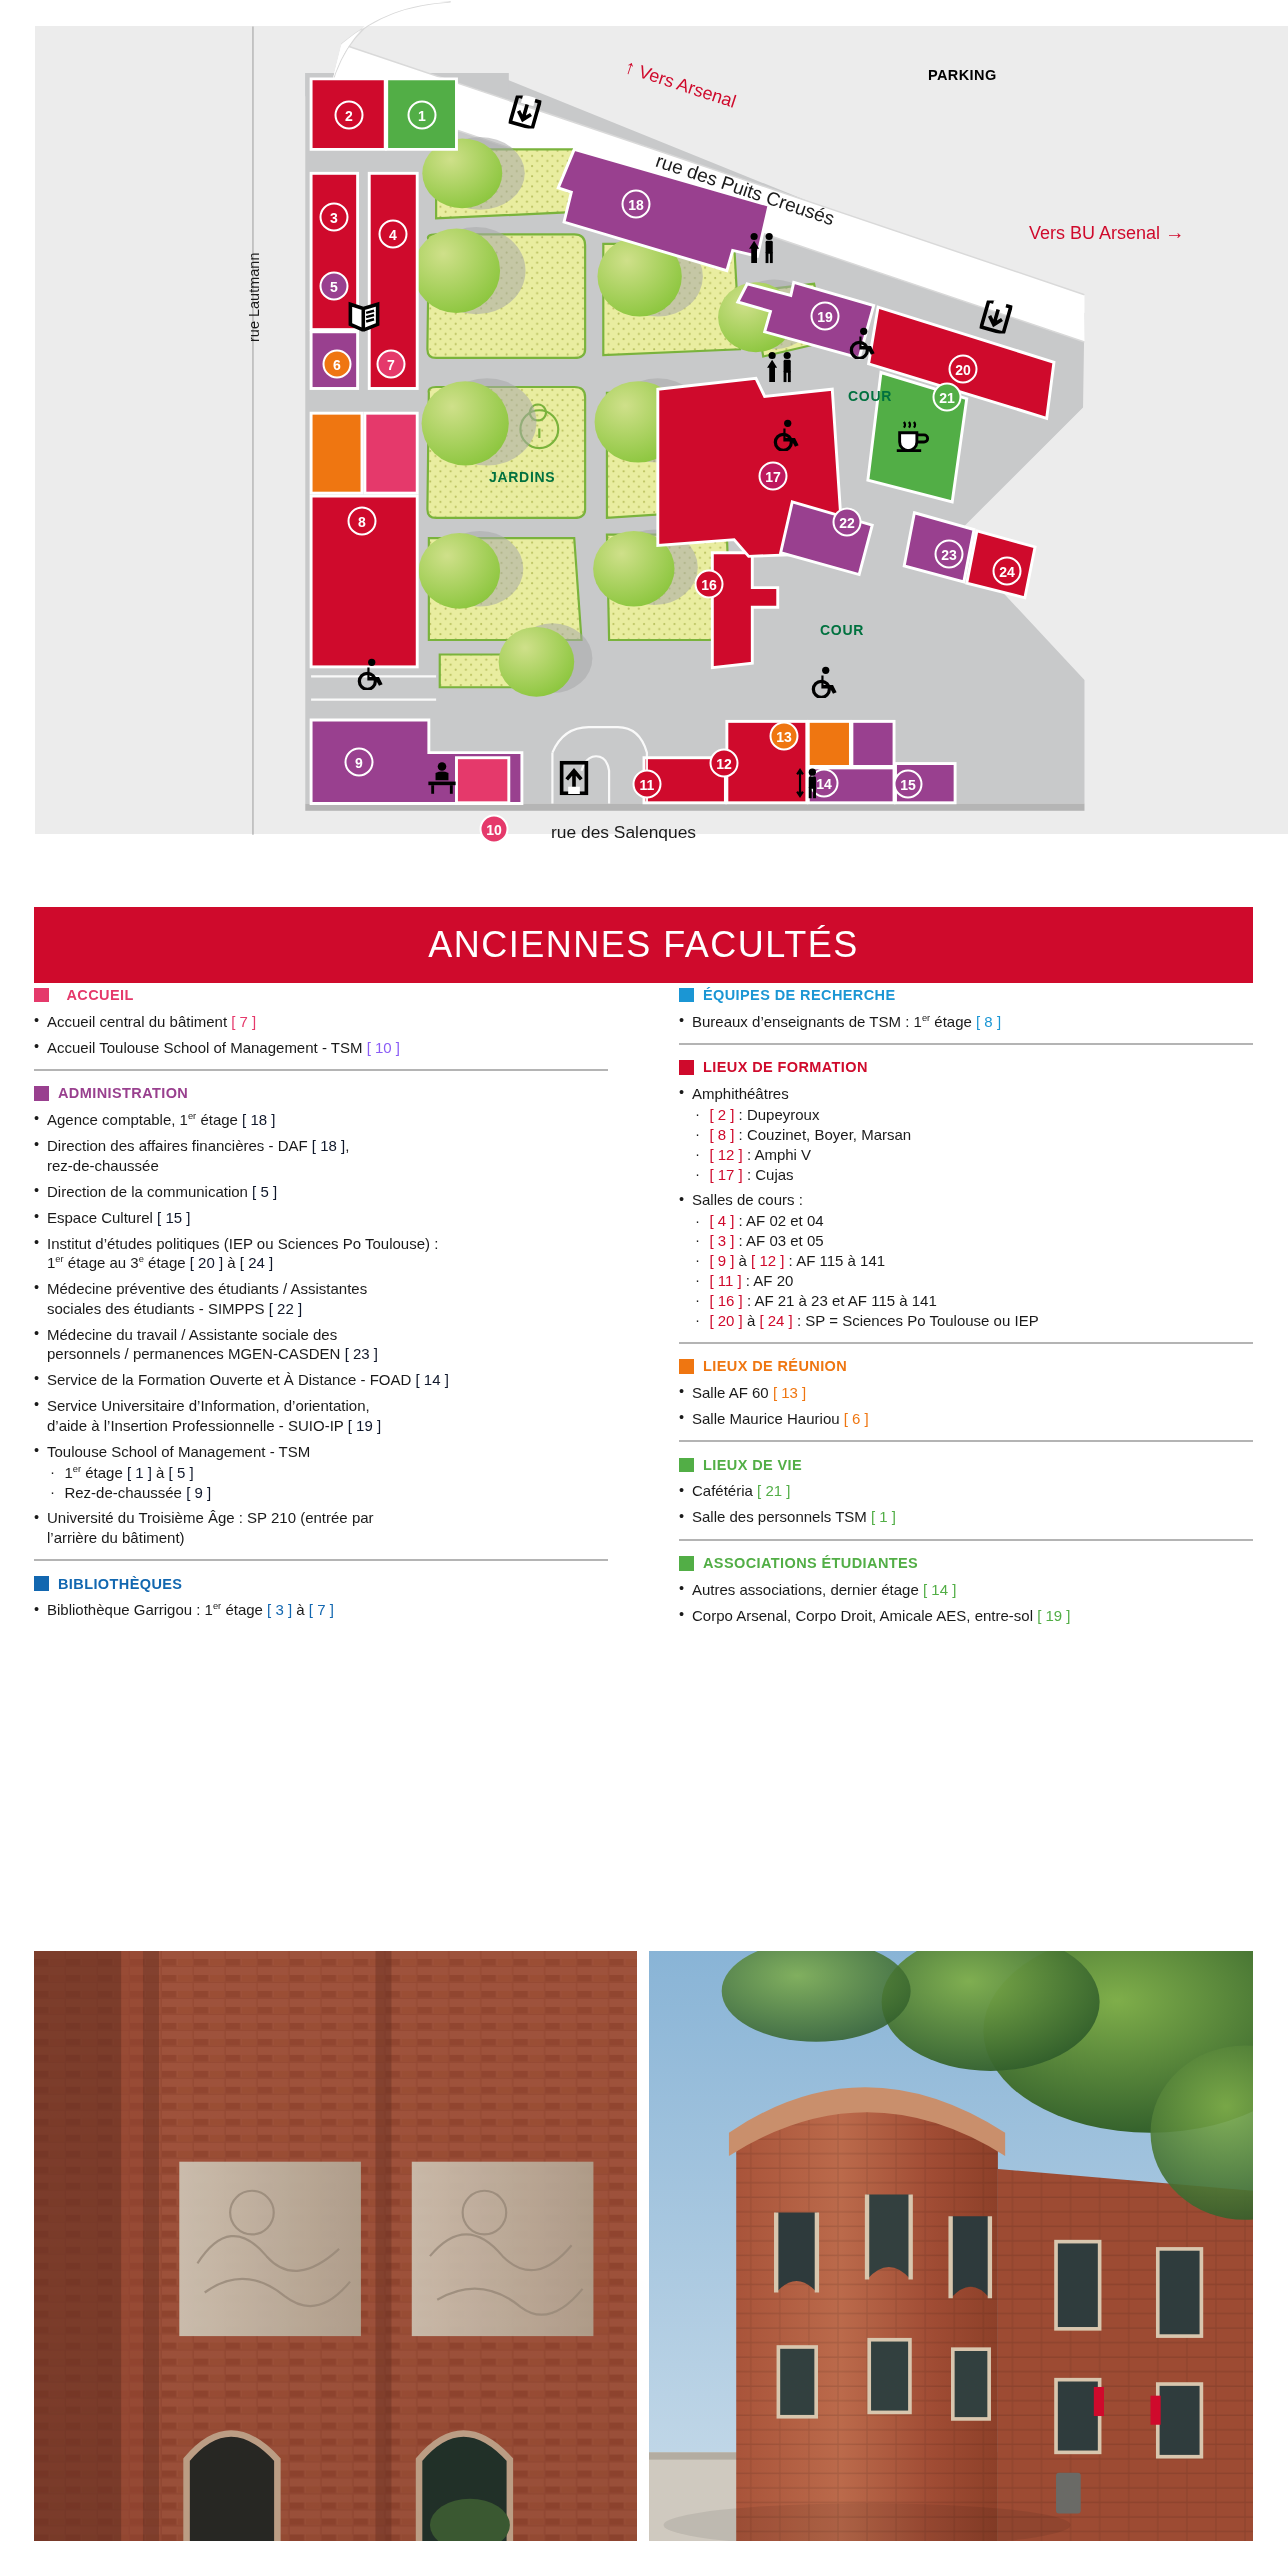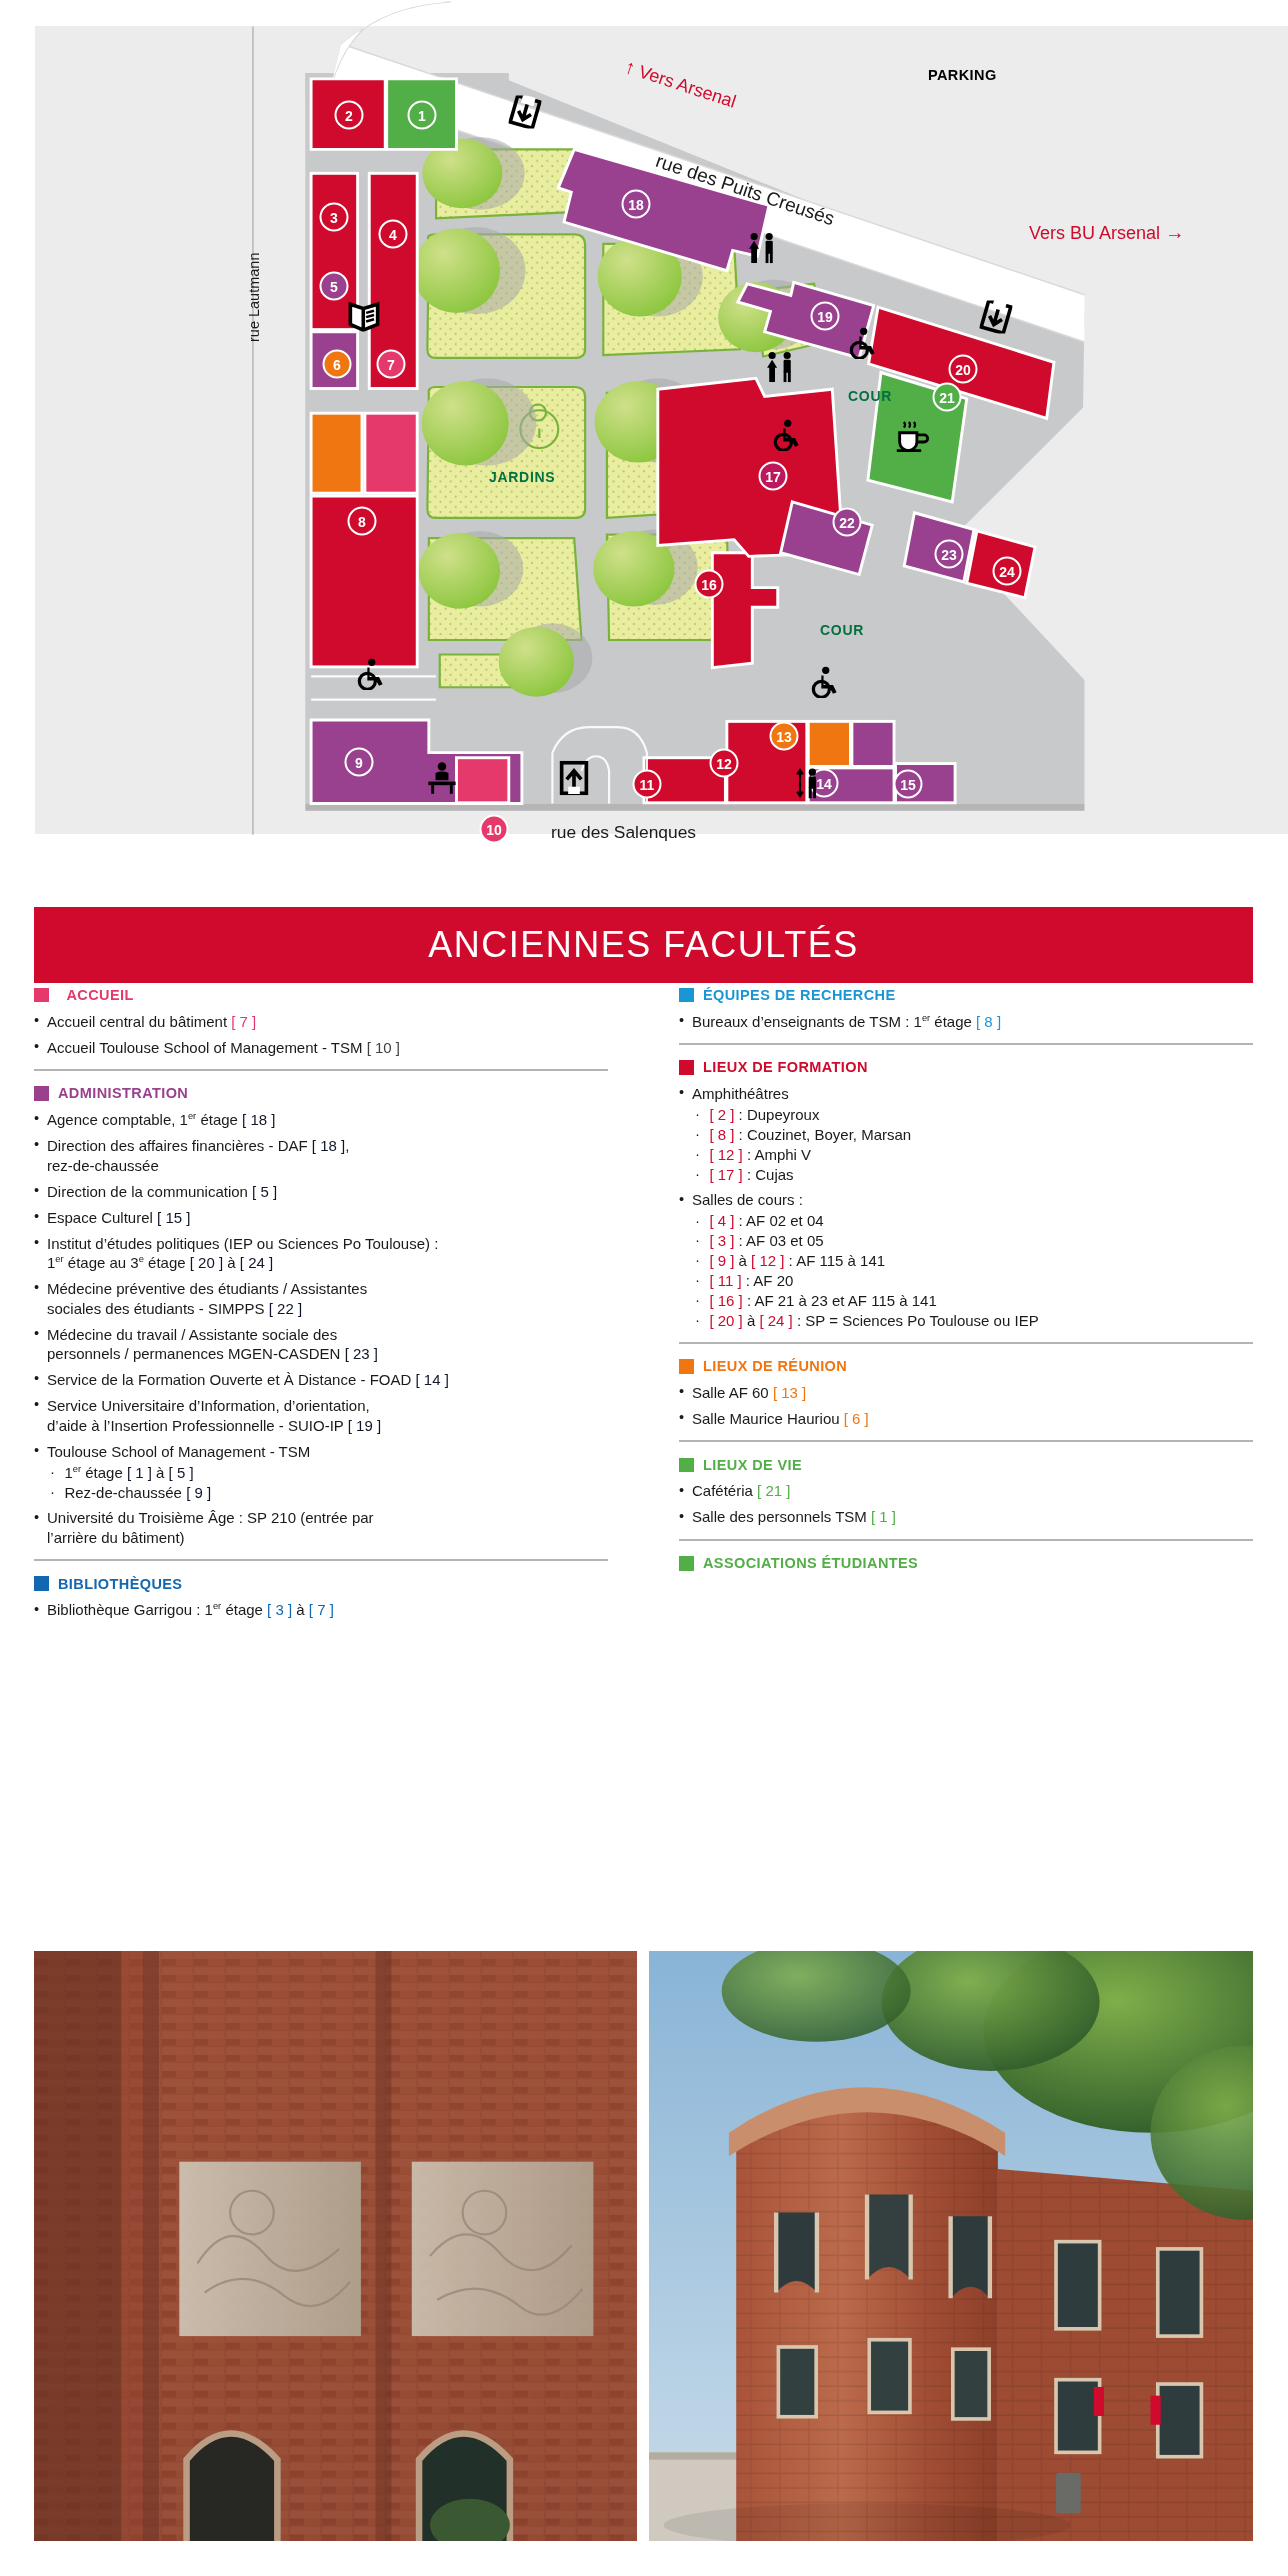--- a/index.html
+++ b/index.html
@@ -437,21 +437,21 @@
 
 <div id="legend">
   <div class="col col-left" id="col-left">
       <div class="sec">
         <div class="sec-head" style="color: rgb(229, 57, 107); gap: 18px;">
           <span class="sec-sq" style="background: rgb(229, 57, 107);"></span>
           <span>ACCUEIL</span>
         </div>
         <ul class="items">
           <li>Accueil central du bâtiment <span class="ref c-accueil" style="color: rgb(229, 57, 107);">[ 7 ]</span></li>
-          <li>Accueil Toulouse School of Management - TSM <span class="ref c-accueil" style="color: #404040;">[ 10 ]</span></li>
+          <li>Accueil Toulouse School of Management - TSM <span class="ref c-accueil" style="color: #8b5cf6;">[ 10 ]</span></li>
         </ul>
         <div class="sec-rule"></div>
       </div>
       <div class="sec">
         <div class="sec-head" style="color: rgb(153, 64, 143);">
           <span class="sec-sq" style="background: rgb(153, 64, 143);"></span>
           <span>ADMINISTRATION</span>
         </div>
         <ul class="items">
           <li>Agence comptable, 1<sup>er</sup> étage <span class="ref c-admin">[ 18 ]</span></li>
@@ -535,20 +535,24 @@
           <li>Cafétéria <span class="ref c-vie">[ 21 ]</span></li>
           <li>Salle des personnels TSM <span class="ref c-vie">[ 1 ]</span></li>
         </ul>
         <div class="sec-rule"></div>
       </div>
       <div class="sec">
         <div class="sec-head" style="color: rgb(82, 174, 70);">
           <span class="sec-sq" style="background: rgb(82, 174, 70);"></span>
           <span>ASSOCIATIONS ÉTUDIANTES</span>
         </div>
+        <ul class="items">
+          <li>Autres associations, dernier étage <span class="ref c-assoc">[ 14 ]</span></li>
+          <li>Corpo Arsenal, Corpo Droit, Amicale AES, entre-sol <span class="ref c-assoc">[ 19 ]</span></li>
+        </ul>
       </div>
     </div>
 </div>
 
 <div id="photos">
   <div class="photo" id="photo-left">
     <svg width="603" height="590" viewBox="0 0 830 812" preserveAspectRatio="none">
       <defs>
         <linearGradient id="brickL" x1="0" y1="0" x2="0" y2="1">
           <stop offset="0%" stop-color="#ad5741"></stop>

